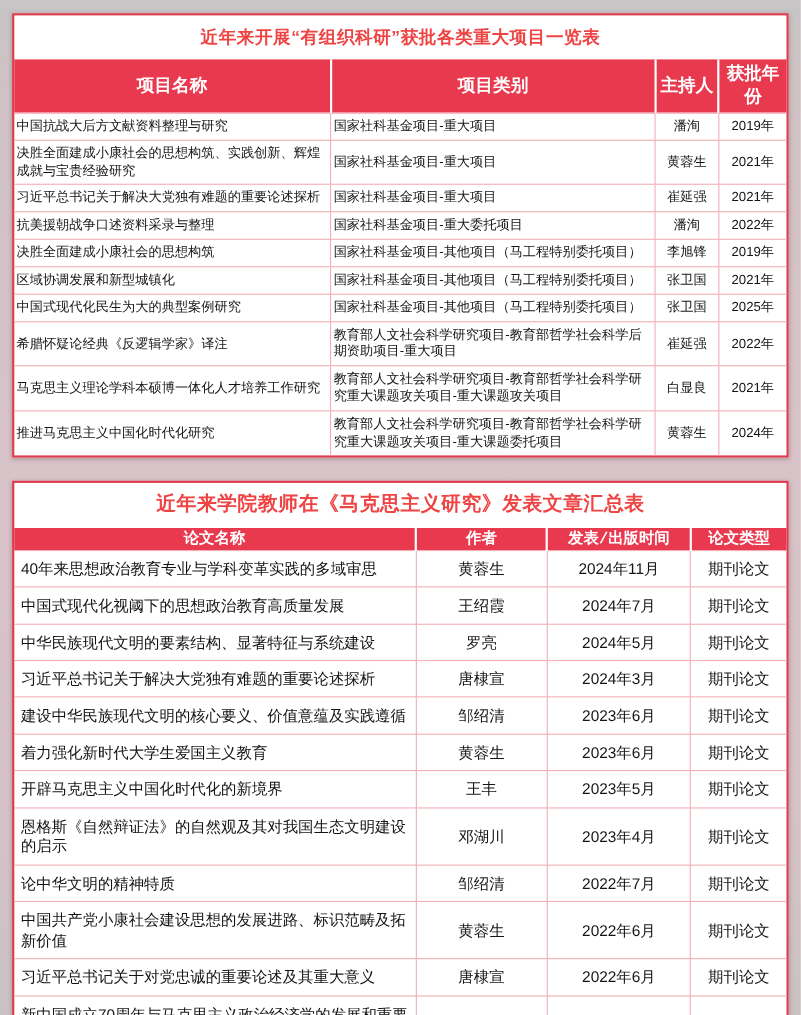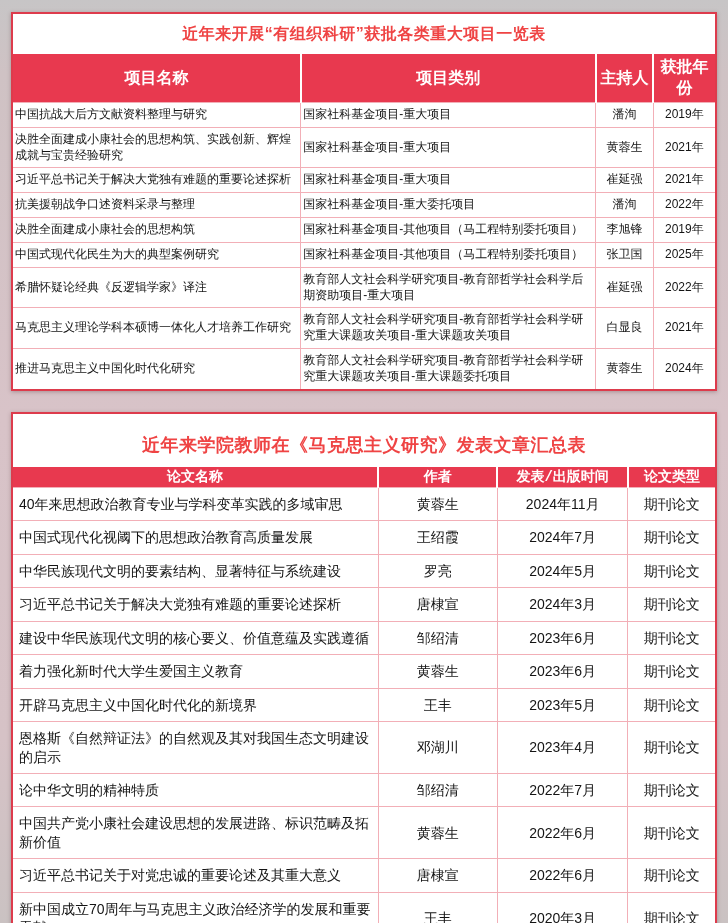--- a/index.html
+++ b/index.html
@@ -19,21 +19,21 @@
     box-shadow: 0 1px 4px rgba(110, 80, 85, 0.45);
   }
   .card + .card { margin-top: 21px; }
   .card-title {
     color: #ef4444;
     font-weight: bold;
     text-align: center;
     letter-spacing: 0.5px;
   }
   .card1 .card-title { font-size: 16px; padding: 10px 4px 9px 4px; }
-  .card2 .card-title { font-size: 18px; padding: 19px 4px 10px 4px; }
+  .card2 .card-title { font-size: 18px; padding: 7px 4px 10px 4px; }
   table { width: 100%; border-collapse: collapse; table-layout: fixed; }
   thead th {
     background: #e8394f;
     color: #ffffff;
     font-weight: bold;
     border-left: 2px solid #ffffff;
     border-bottom: 1px solid #f2afb7;
   }
   thead th:first-child { border-left: none; }
   .card1 thead th { font-size: 16px; padding: 3px 2px; }
@@ -109,20 +109,26 @@
             <td>潘洵</td>
             <td>2022年</td>
           </tr>
           <tr>
             <td>决胜全面建成小康社会的思想构筑</td>
             <td>国家社科基金项目-其他项目（马工程特别委托项目）</td>
             <td>李旭锋</td>
             <td>2019年</td>
           </tr>
           <tr>
+            <td>区域协调发展和新型城镇化</td>
+            <td>国家社科基金项目-其他项目（马工程特别委托项目）</td>
+            <td>张卫国</td>
+            <td>2021年</td>
+          </tr>
+          <tr>
             <td>中国式现代化民生为大的典型案例研究</td>
             <td>国家社科基金项目-其他项目（马工程特别委托项目）</td>
             <td>张卫国</td>
             <td>2025年</td>
           </tr>
           <tr>
             <td>希腊怀疑论经典《反逻辑学家》译注</td>
             <td>教育部人文社会科学研究项目-教育部哲学社会科学后期资助项目-重大项目</td>
             <td>崔延强</td>
             <td>2022年</td>

